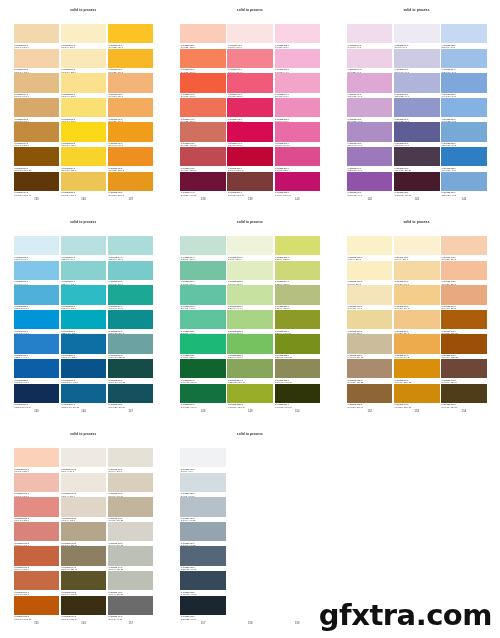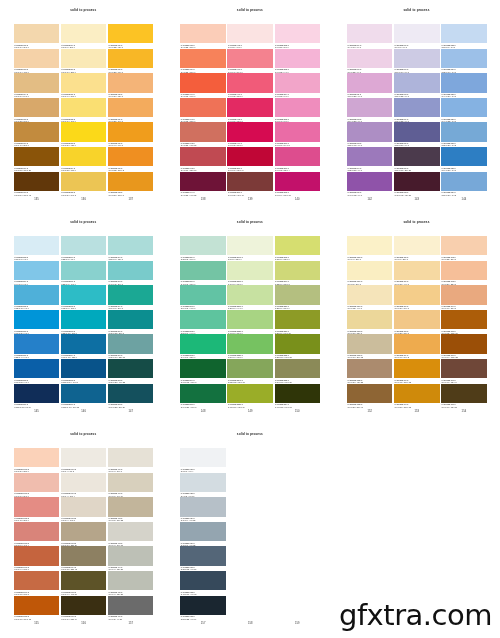--- a/index.html
+++ b/index.html
@@ -96,21 +96,21 @@
     font-size:2.6px;
     line-height:1;
     color:#2b2b2b;
     letter-spacing:.1px;
   }
   #watermark{
     position:absolute;
     right:8px;
     bottom:8px;
     font-size:29px;
-    font-weight:normal;
+    font-weight:bold;
     color:#111111;
     letter-spacing:-0.5px;
     font-family:"DejaVu Sans",sans-serif;
     line-height:1;
   }
 </style>
 </head>
 <body>
 
 <div id="sheet">

